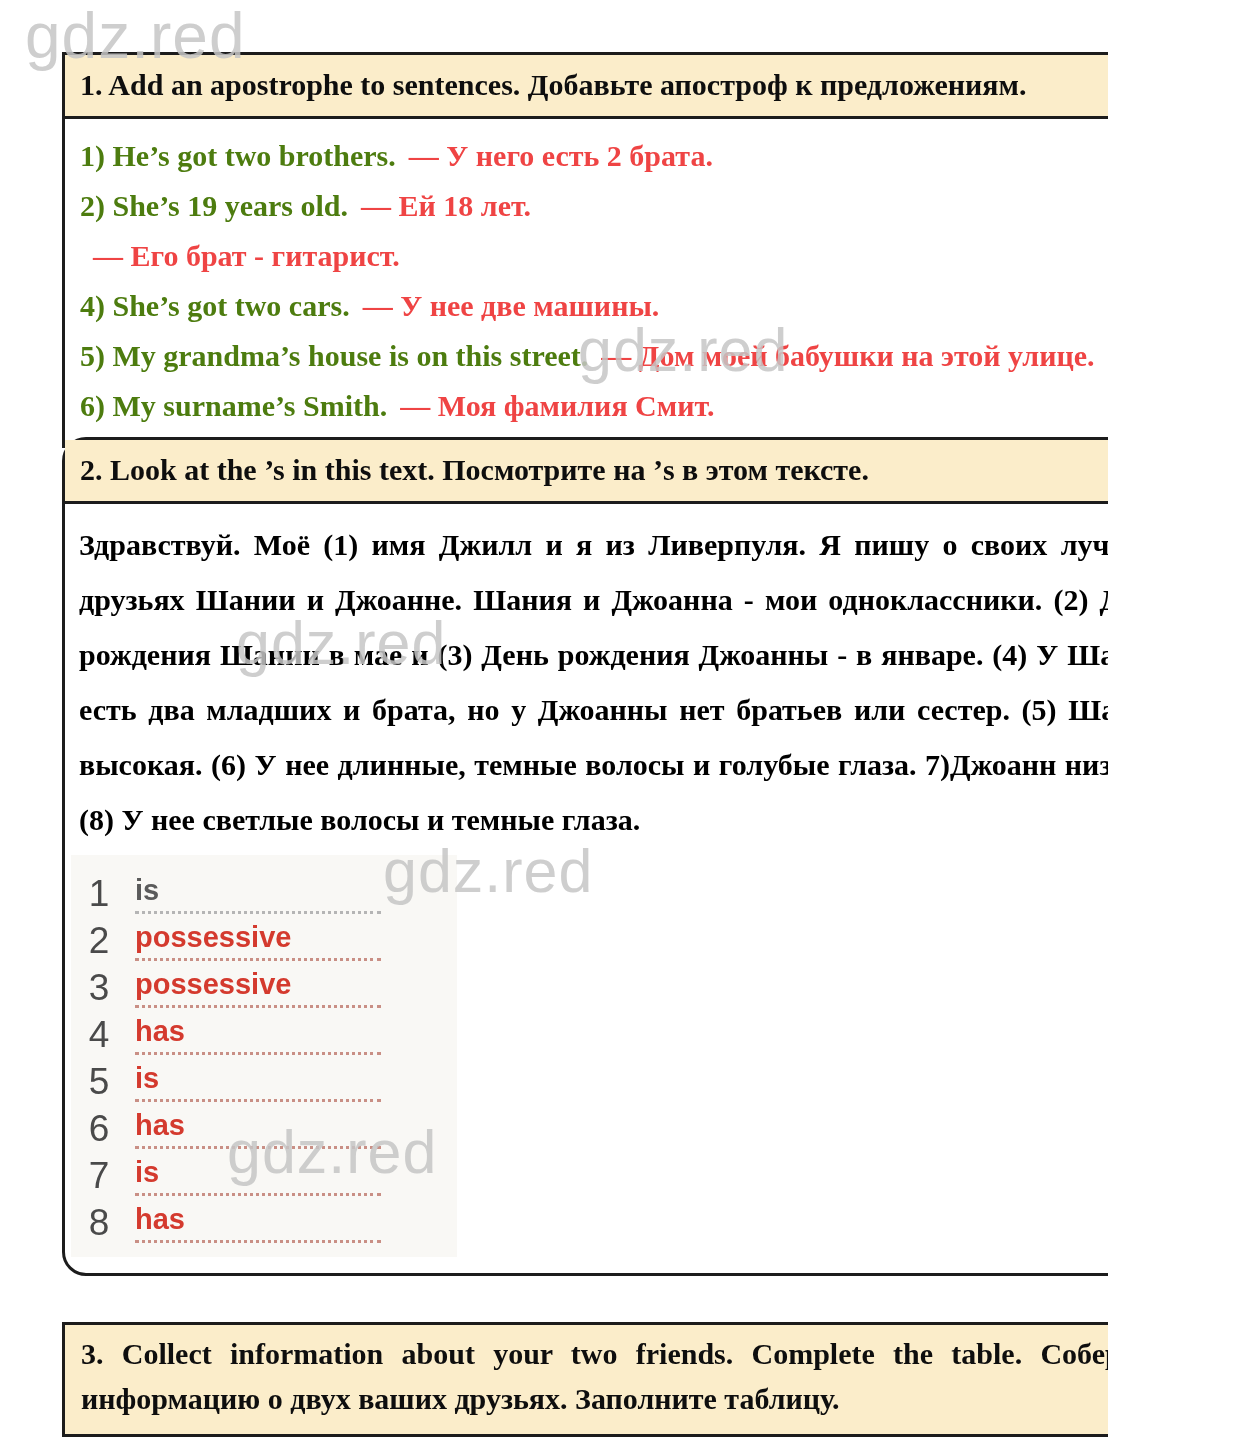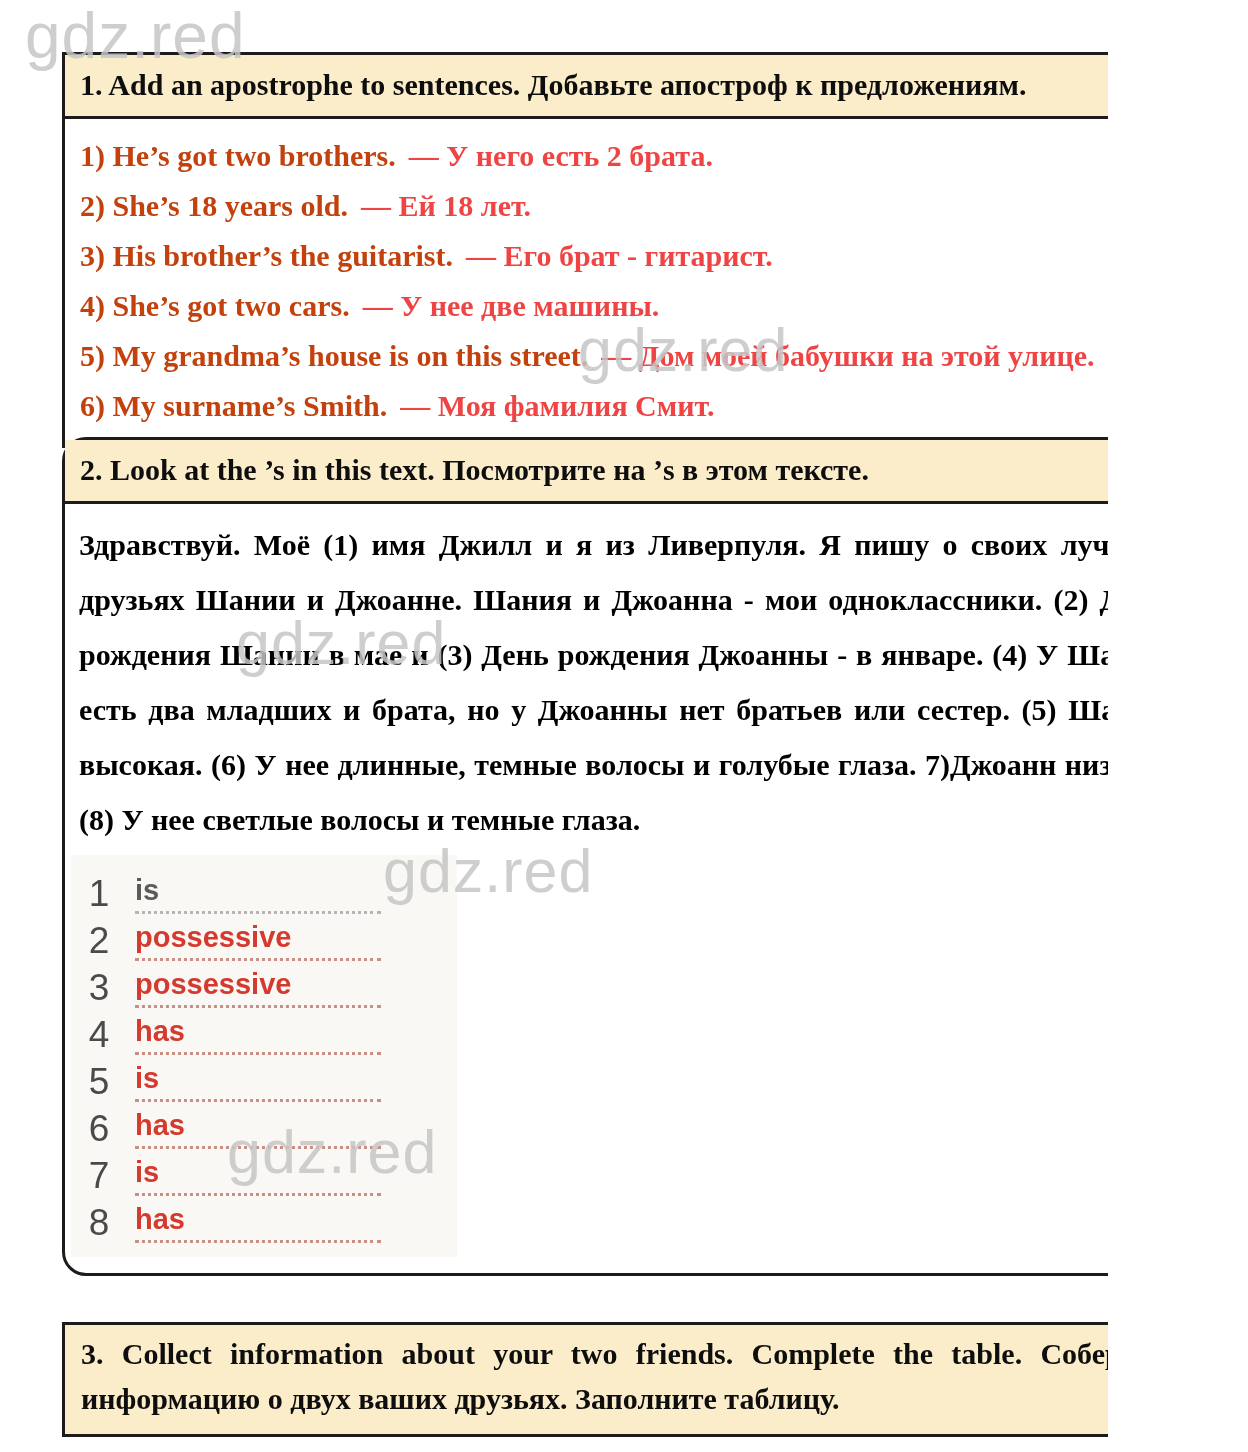--- a/index.html
+++ b/index.html
@@ -75,21 +75,21 @@
     padding:12px 15px 14px 15px;
   }
   .sent-row {
     height:50px;
     display:flex;
     align-items:center;
     font-weight:700;
     font-size:30px;
     white-space:nowrap;
   }
-  .sent-en { color:#c2410c; }
+  .sent-en { color:#4d7c0f; }
   .sent-ru { color:#ef4444; margin-left:13px; }
 
   
   .task-body2 {
     position:relative;
     z-index:2;
     padding:0 0 16px 0;
   }
   .para {
     padding:13px 16px 0 14px;
@@ -148,25 +148,24 @@
   <div class="wm wm5">gdz.red</div>
 
   <div class="task-box box1">
     <div class="task-header">1. Add an apostrophe to sentences. Добавьте апостроф к предложениям.</div>
     <div class="task-body1">
       <div class="sent-row">
         <span class="sent-en">1) He’s got two brothers.</span>
         <span class="sent-ru">— У него есть 2 брата.</span>
       </div>
       <div class="sent-row">
-        <span class="sent-en">2) She’s 18 years old.</span>
+        <span class="sent-en">2) She’s 19 years old.</span>
         <span class="sent-ru">— Ей 18 лет.</span>
       </div>
       <div class="sent-row">
-        <span class="sent-en">3) His brother’s the guitarist.</span>
         <span class="sent-ru">— Его брат - гитарист.</span>
       </div>
       <div class="sent-row">
         <span class="sent-en">4) She’s got two cars.</span>
         <span class="sent-ru">— У нее две машины.</span>
       </div>
       <div class="sent-row">
         <span class="sent-en">5) My grandma’s house is on this street.</span>
         <span class="sent-ru">— Дом моей бабушки на этой улице.</span>
       </div>

